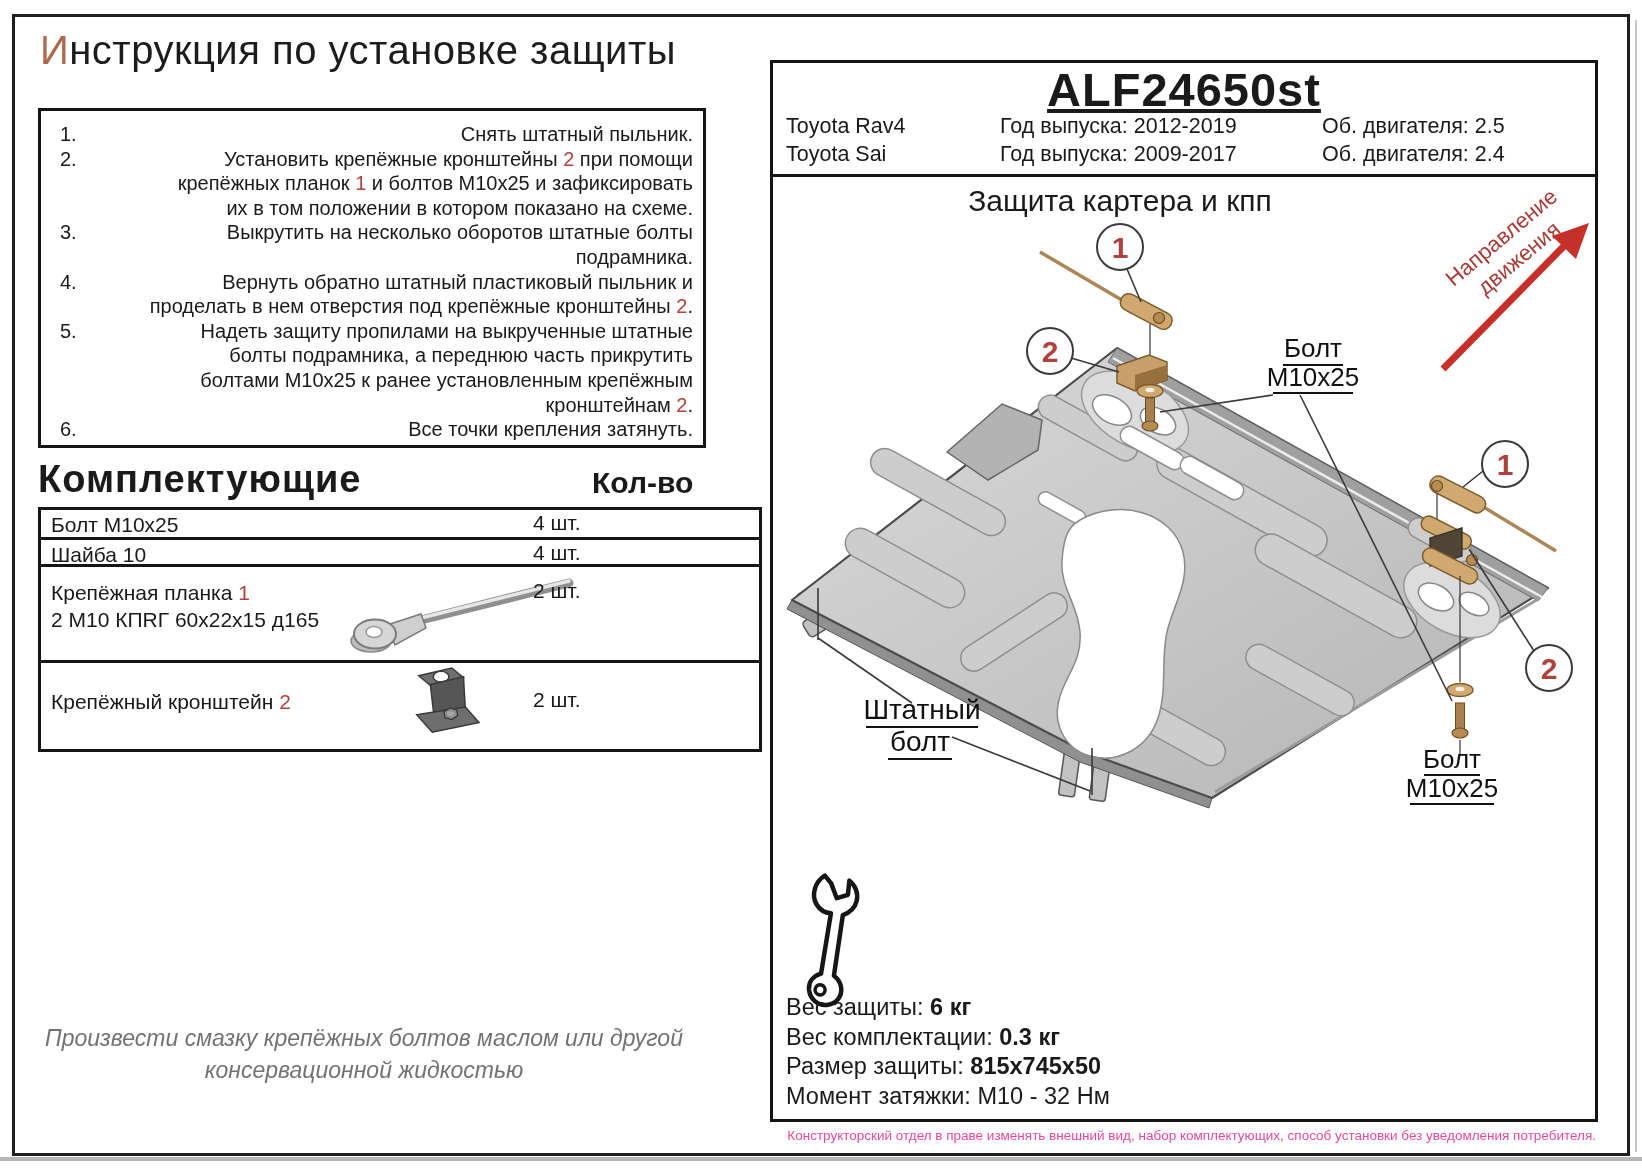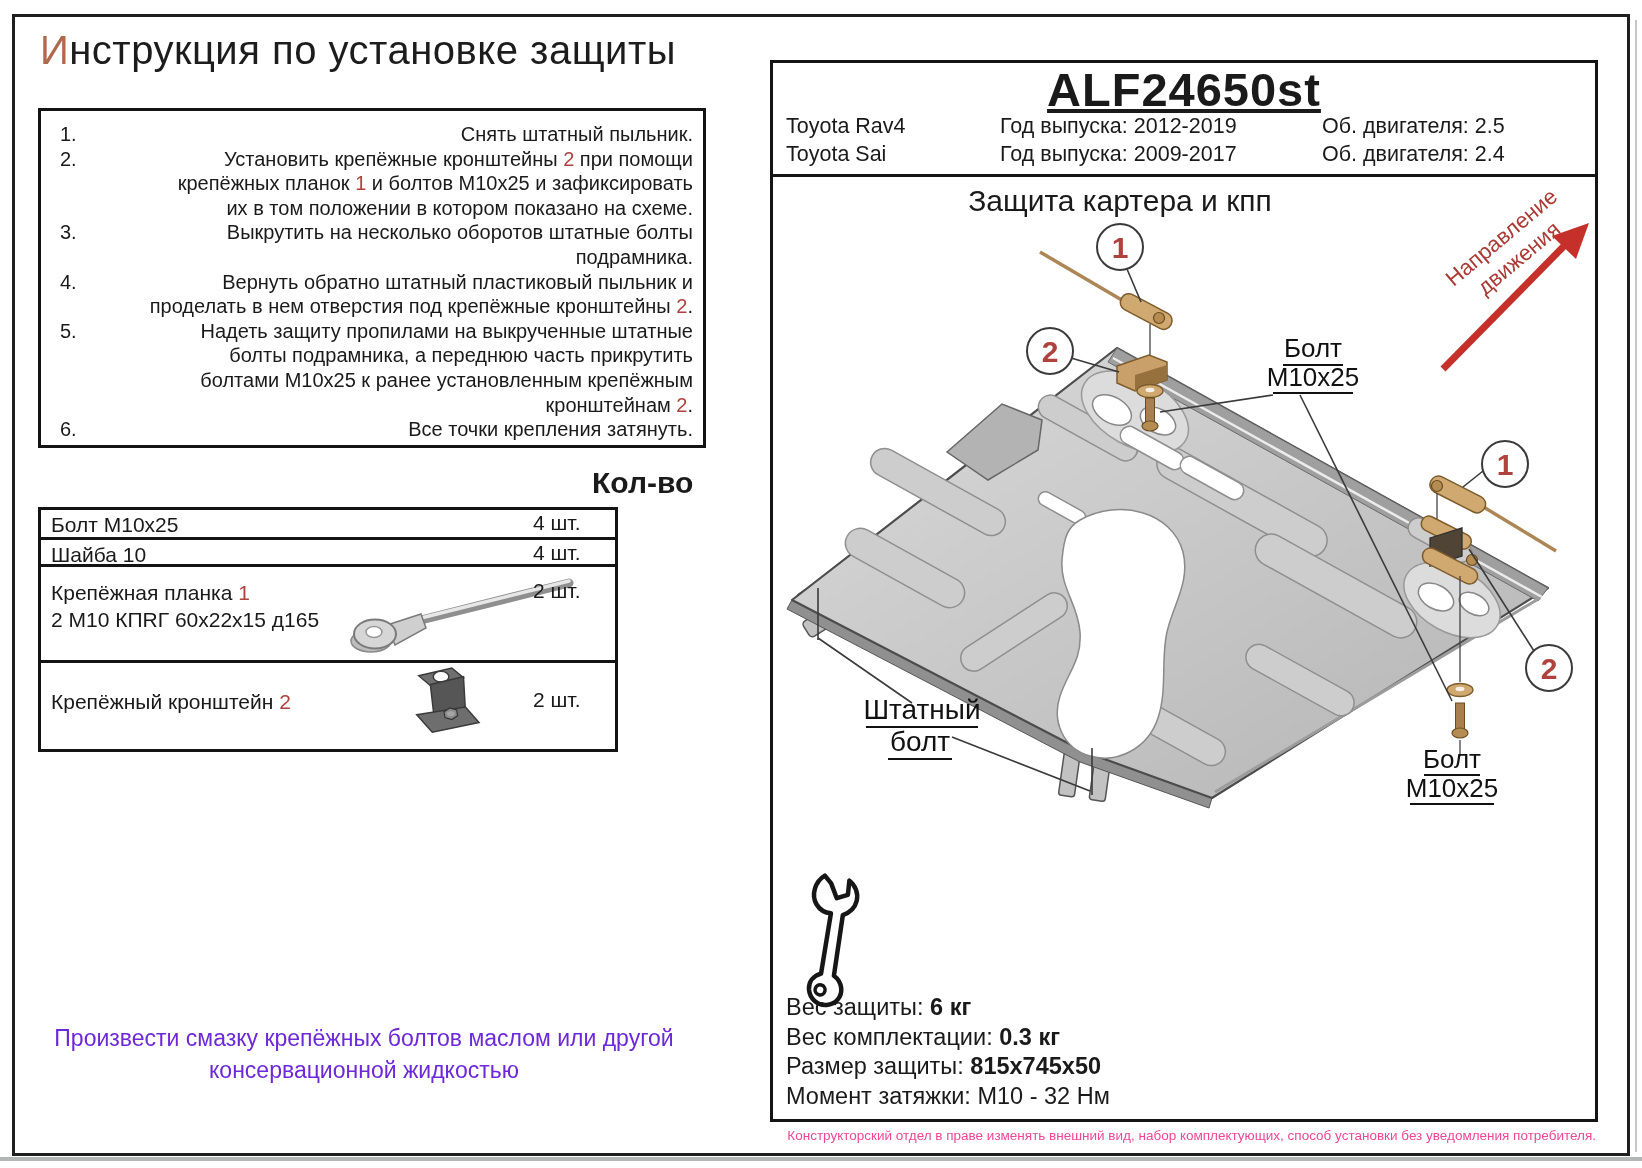--- a/index.html
+++ b/index.html
@@ -16,36 +16,36 @@
   .instructions-box{left:38px;top:108px;width:668px;height:340px;border:3px solid #141414;box-sizing:border-box;}
   .inst-list{position:absolute;left:0;top:11px;width:100%;}
   .inst-row{display:flex;font-size:20px;line-height:24.6px;}
   .inst-num{width:52px;padding-left:19px;box-sizing:border-box;flex:none;}
   .inst-text{width:600px;text-align:right;}
   .rednum{color:#b0423e;}
 
   .parts-header{left:38px;top:458px;font-size:38px;font-weight:bold;letter-spacing:1px;white-space:nowrap;}
   .qty-header{left:592px;top:466px;font-size:30px;font-weight:bold;white-space:nowrap;}
 
-  .parts-table{left:38px;top:507px;width:580px;height:245px;border:3px solid #141414;box-sizing:border-box;}
+  .parts-table{left:38px;top:507px;width:724px;height:245px;border:3px solid #141414;box-sizing:border-box;}
   .parts-row{position:relative;border-top:3px solid #141414;box-sizing:border-box;}
   .parts-row:first-child{border-top:none;}
   .row-h1{height:27px;}
   .row-h2{height:27px;}
   .row-h3{height:96px;}
   .row-h4{height:81px;}
   .part-name{position:absolute;left:10px;top:1px;font-size:21px;line-height:27px;}
   .row-h3 .part-name{top:12px;}
   .row-h4 .part-name{top:25px;}
   .part-qty{position:absolute;left:492px;top:1px;width:120px;text-align:left;font-size:21px;}
   .row-h3 .part-qty{top:12px;}
   .row-h4 .part-qty{top:25px;}
   .part-img{position:absolute;}
 
-  .grease-note{left:40px;top:1022px;width:648px;text-align:center;font-size:23px;line-height:32px;color:#6d28d9;}
+  .grease-note{left:40px;top:1022px;width:648px;text-align:center;font-size:23px;line-height:32px;color:#737373;font-style:italic;}
 
   .right-panel{left:770px;top:60px;width:828px;height:1062px;border:3px solid #141414;box-sizing:border-box;}
   .panel-divider{left:770px;top:174px;width:828px;height:3px;background:#141414;}
   .product-code{left:770px;top:62px;width:828px;text-align:center;font-size:47px;font-weight:bold;letter-spacing:1px;text-decoration:underline;}
   .veh-row{font-size:21.5px;white-space:nowrap;}
   .veh-model{left:786px;}
   .veh-years{left:1000px;}
   .veh-engine{left:1322px;}
   .veh-r1{top:114px;}
   .veh-r2{top:142px;}
@@ -91,20 +91,21 @@
           <div class="inst-num">5.</div>
           <div class="inst-text"><span>Надеть защиту пропилами на выкрученные штатные</span><br><span>болты подрамника, а переднюю часть прикрутить</span><br><span>болтами М10х25 к ранее установленным крепёжным</span><br><span>кронштейнам </span><span class="rednum">2</span><span>.</span></div>
         </div>
         <div class="inst-row">
           <div class="inst-num">6.</div>
           <div class="inst-text"><span>Все точки крепления затянуть.</span></div>
         </div>
       </div>
   </div>
 
+  <div class="abs parts-header">Комплектующие</div>
   <div class="abs qty-header">Кол-во</div>
 
   <div class="abs parts-table">
     <div class="parts-row row-h1">
       <div class="part-name"><span>Болт М10х25</span></div>
       <div class="part-qty">4 шт.</div>
     </div>
     <div class="parts-row row-h2">
       <div class="part-name"><span>Шайба 10</span></div>
       <div class="part-qty">4 шт.</div>

